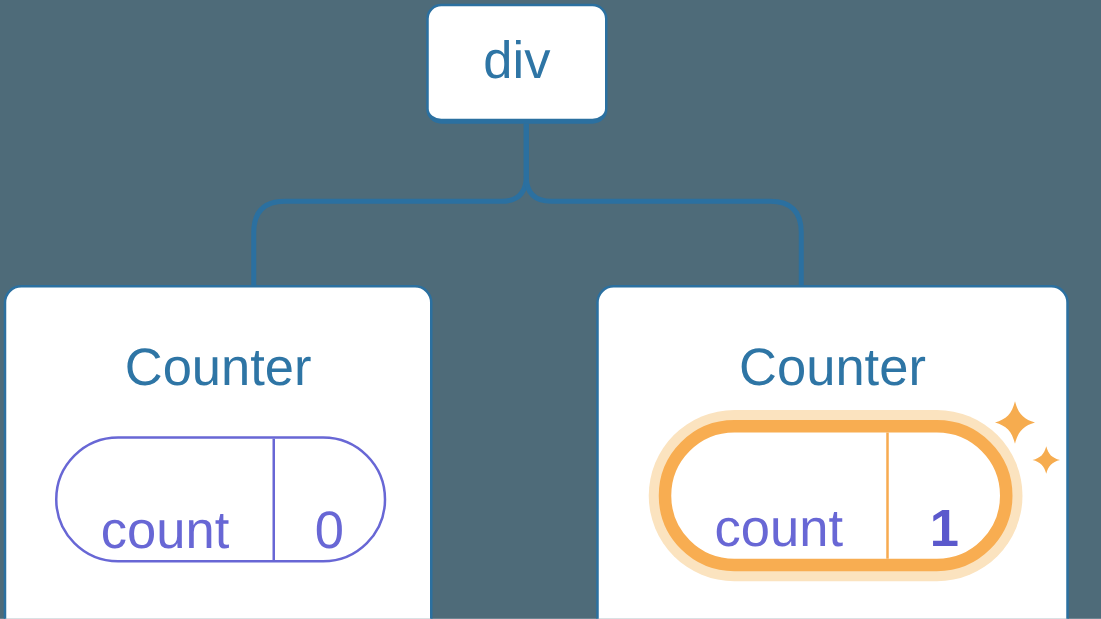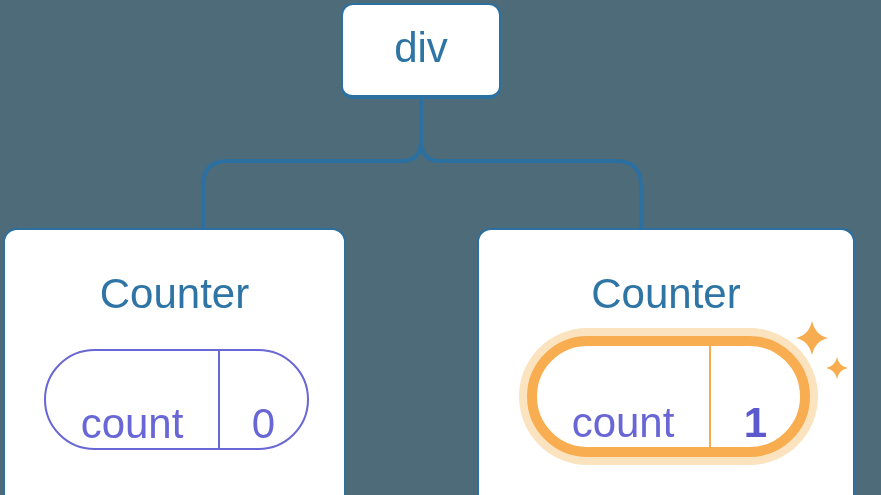--- a/index.html
+++ b/index.html
@@ -13,21 +13,21 @@
   }
   svg.overlay {
     position: absolute;
     left: 0; top: 0;
     width: 881px; height: 495px;
     pointer-events: none;
   }
   .node-root {
     position: absolute;
     left: 341px; top: 3px;
-    width: 160px; height: 96px;
+    width: 145px; height: 96px;
     box-sizing: border-box;
     background: #ffffff;
     border: 2px solid #2b70a0;
     border-bottom-width: 4px;
     border-radius: 12px;
     display: flex;
     align-items: center;
     justify-content: center;
   }
   .node-root .label {

